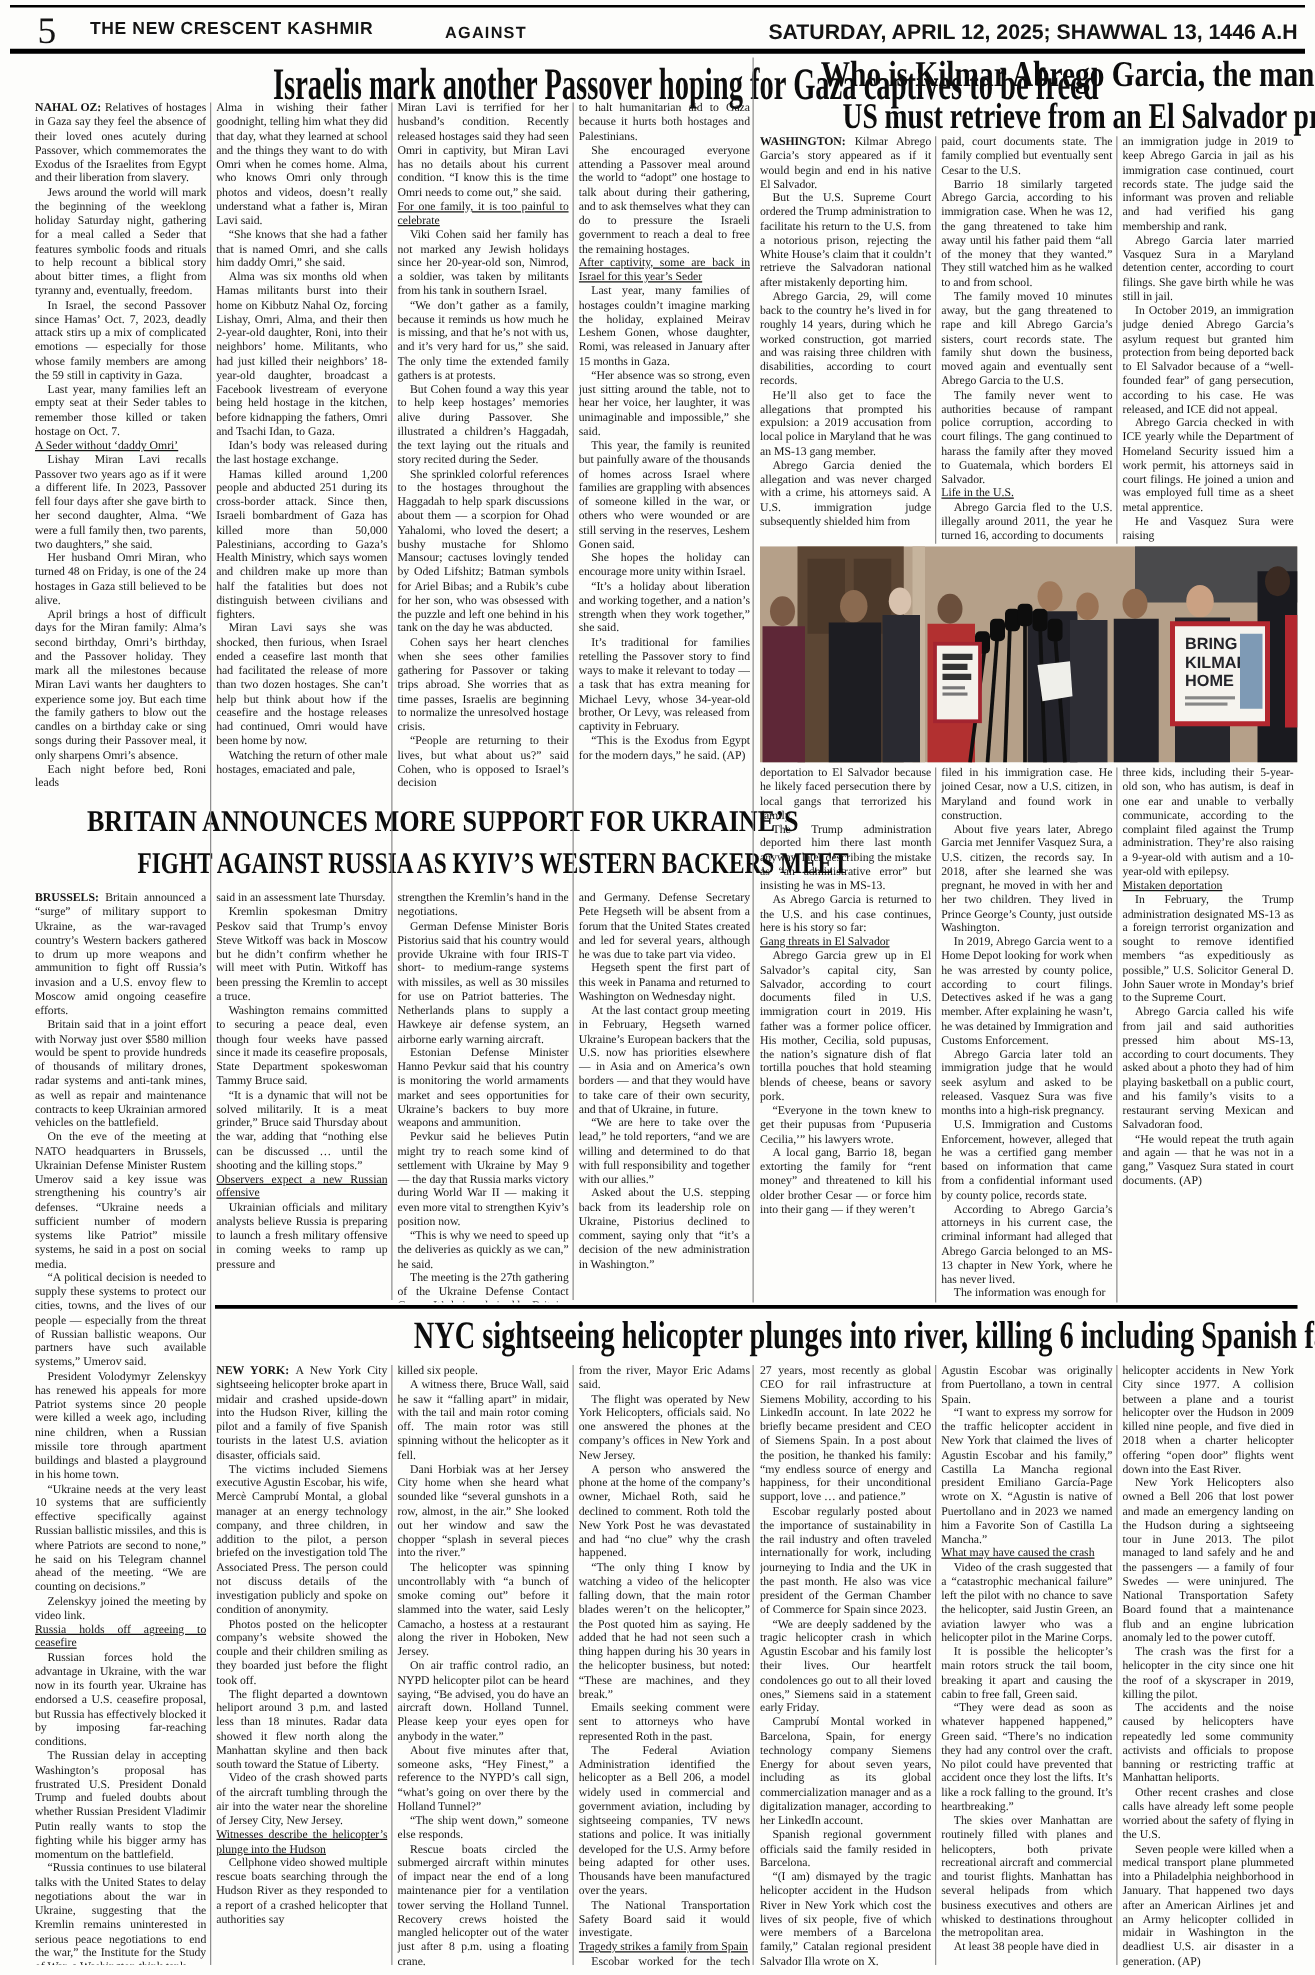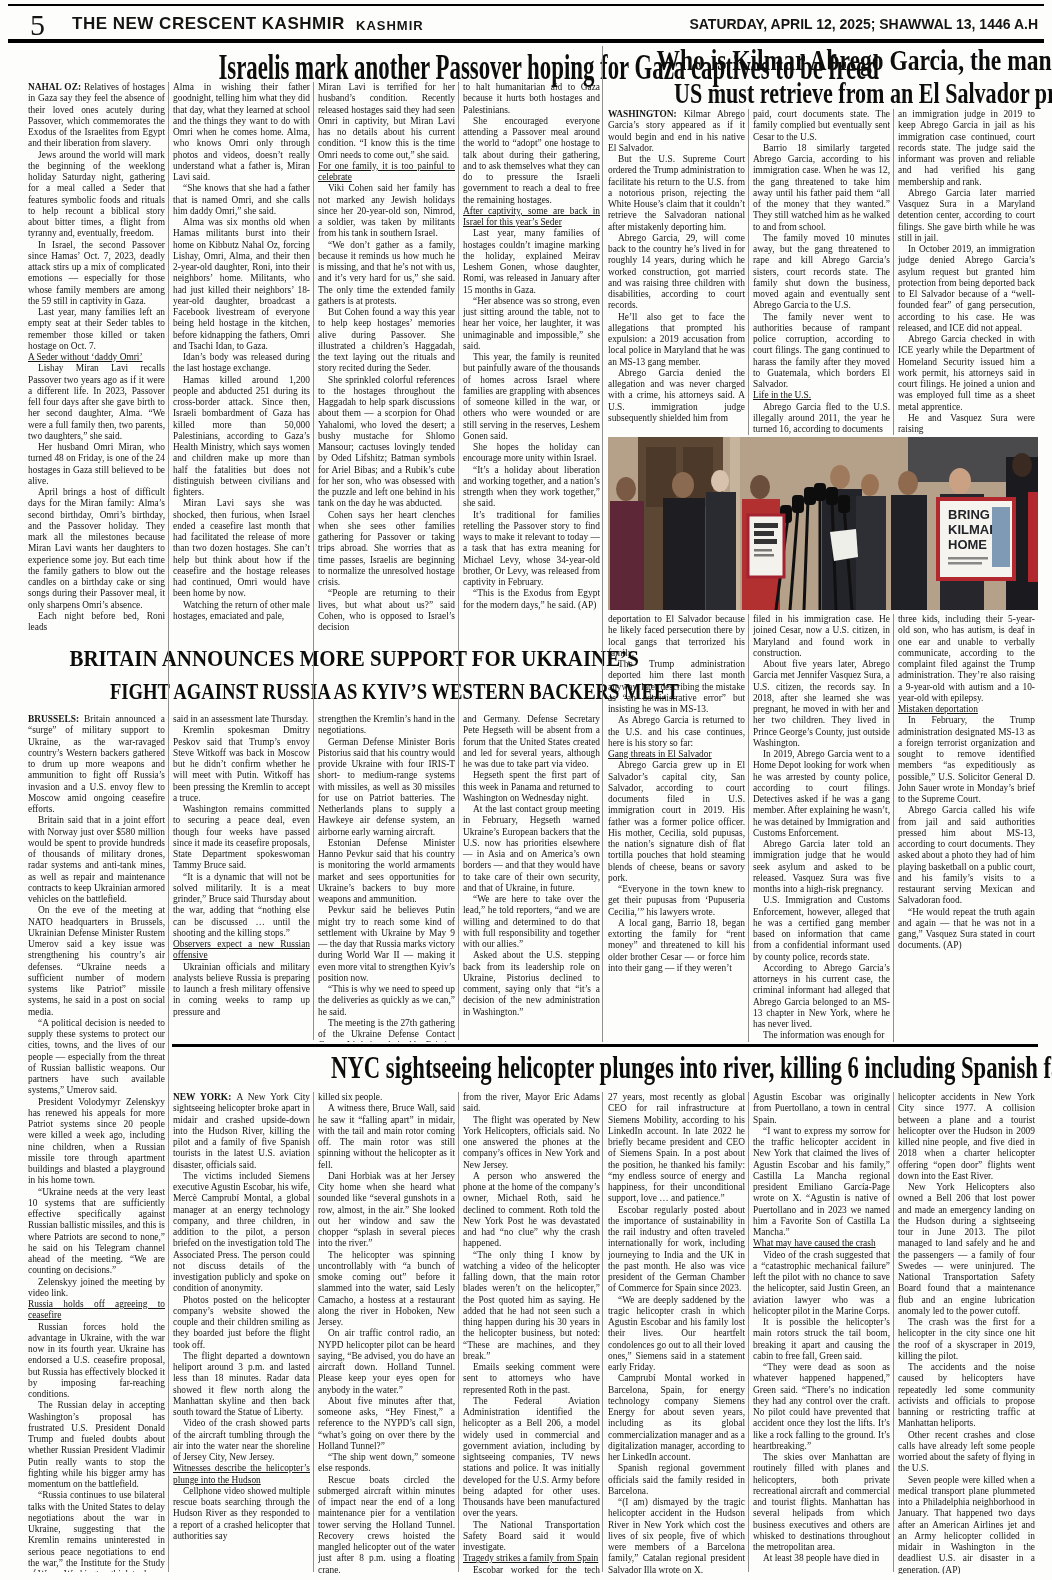--- a/index.html
+++ b/index.html
@@ -3,25 +3,25 @@
 <meta charset="utf-8">
 <style>
   html,body{margin:0;padding:0;background:#9a9a9a;}
   .page{position:relative;width:1052px;height:1580px;margin:0 auto;background:#fdfdfb;
         font-family:"Liberation Serif",serif;color:#151515;overflow:hidden;}
   .hrule{position:absolute;background:#000;}
   .vrule{position:absolute;width:1px;background:#8f8f8f;}
   
   .pgnum{position:absolute;left:30px;top:8px;font-size:30px;font-family:"Liberation Serif",serif;}
   .masthead{position:absolute;left:72px;top:14px;font-family:"Liberation Sans",sans-serif;
-            font-weight:700;font-size:17px;letter-spacing:.5px;white-space:nowrap;}
+            font-weight:700;font-size:14px;letter-spacing:.5px;white-space:nowrap;}
   .city{position:absolute;left:356px;top:18px;font-family:"Liberation Sans",sans-serif;
         font-weight:700;font-size:13px;letter-spacing:1px;white-space:nowrap;}
   .hdate{position:absolute;right:14px;top:16px;font-family:"Liberation Sans",sans-serif;
-         font-weight:700;font-size:14px;white-space:nowrap;}
+         font-weight:700;font-size:17px;white-space:nowrap;}
   
   .headline{position:absolute;text-align:center;font-weight:700;color:#0d0d0d;}
   .headline .fit{display:inline-block;white-space:nowrap;transform-origin:50% 50%;}
   .hl-line{line-height:1.0;}
   
   .col{position:absolute;width:137px;overflow:hidden;text-align:justify;
        font-size:9.4px;line-height:11.25px;}
   .col p{margin:0;text-indent:10px;}
   .col p.lead,.col p.cont,.col p.sub{text-indent:0;}
   .col p.sub{text-decoration:underline;}
@@ -31,21 +31,21 @@
   .photo svg{display:block;}
 </style>
 </head>
 <body>
 
 <div class="page">
 
   <div class="hrule" style="left:8px;top:4px;width:1036px;height:2px"></div>
   <div class="pgnum">5</div>
   <div class="masthead">THE NEW CRESCENT KASHMIR</div>
-  <div class="city">KASHMIR</div>
+  <div class="city">AGAINST</div>
   <div class="hdate">SATURDAY, APRIL 12, 2025; SHAWWAL 13, 1446 A.H</div>
   <div class="hrule" style="left:8px;top:39px;width:1036px;height:4px"></div>
 
   <div class="headline" style="left:28px;top:46px;width:569px;font-size:36px">
     <span class="fit hl-line" style="transform: scaleX(0.634337);">Israelis mark another Passover hoping for Gaza captives to be freed</span>
   </div>
   <div class="col" style="left:28px;top:82px;height:554px">
       <p class="lead"><b>NAHAL OZ: </b>Relatives of hostages in Gaza say they feel the absence of their loved ones acutely during Passover, which commemorates the Exodus of the Israelites from Egypt and their liberation from slavery.</p>
       <p class="body">Jews around the world will mark the beginning of the weeklong holiday Saturday night, gathering for a meal called a Seder that features symbolic foods and rituals to help recount a biblical story about bitter times, a flight from tyranny and, eventually, freedom.</p>
       <p class="body">In Israel, the second Passover since Hamas’ Oct. 7, 2023, deadly attack stirs up a mix of complicated emotions — especially for those whose family members are among the 59 still in captivity in Gaza.</p>

